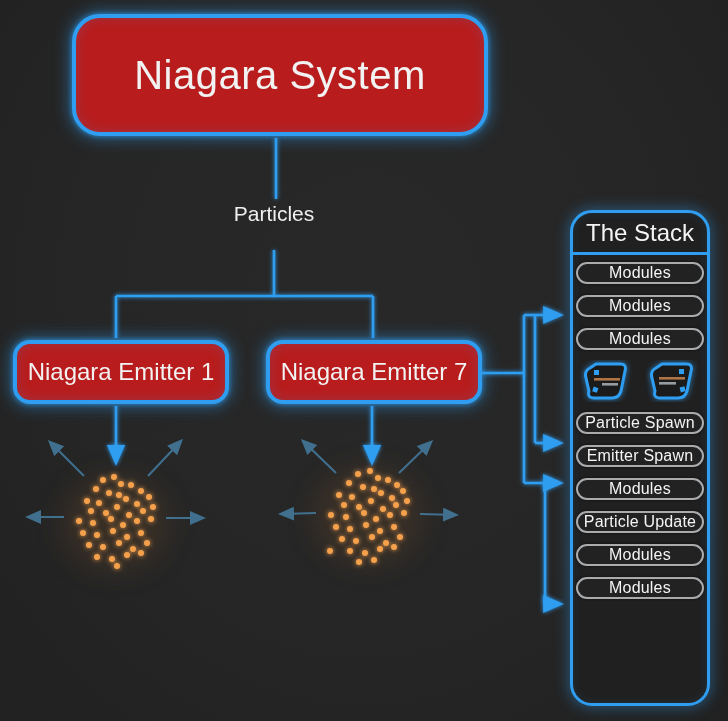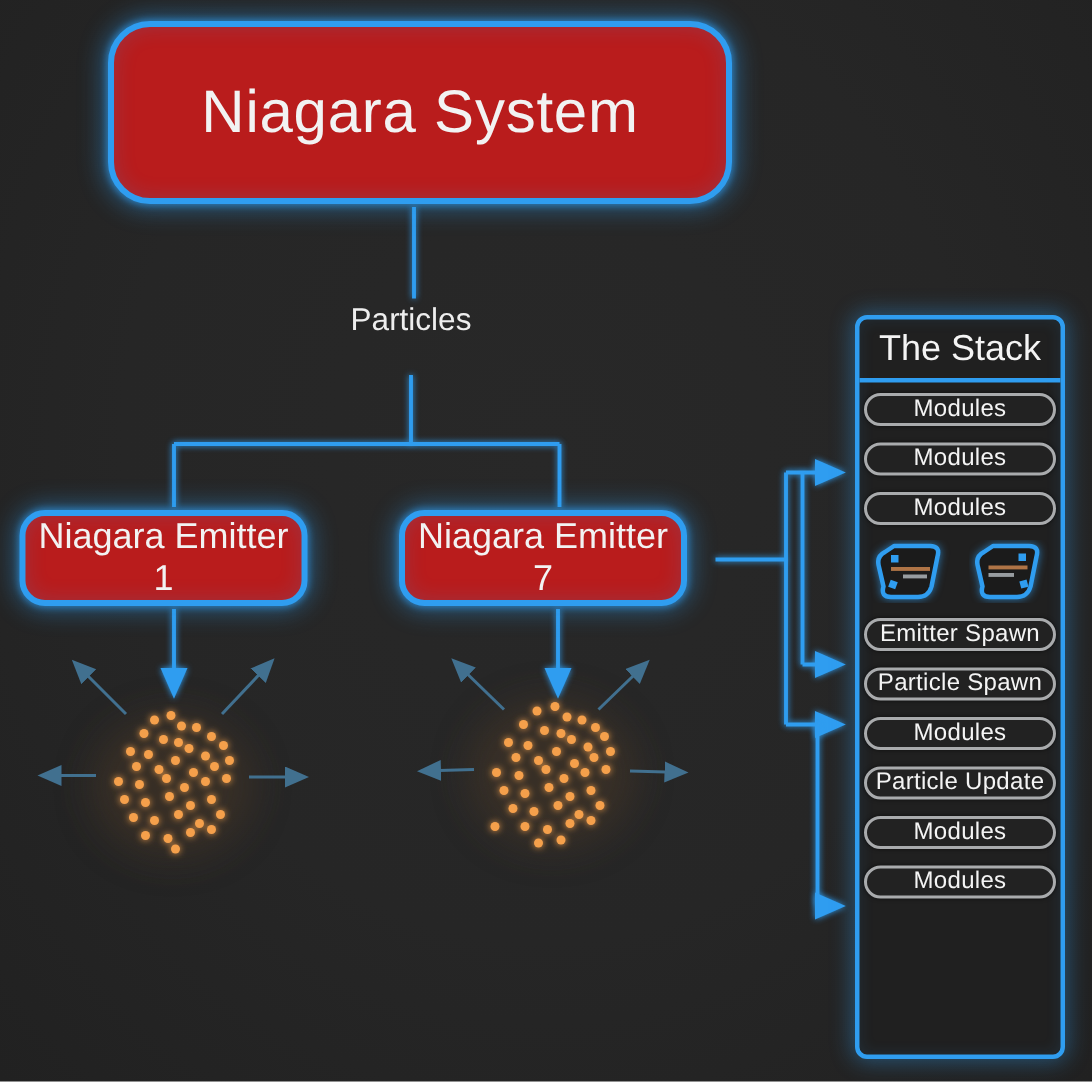--- a/index.html
+++ b/index.html
@@ -12,31 +12,31 @@
   #diagram-svg{position:absolute;left:0;top:0;z-index:1;}
   .node{
     position:absolute;z-index:2;box-sizing:border-box;
     background:#b91c1c;
     border:4px solid #2f9df0;
     display:flex;align-items:center;justify-content:center;
     box-shadow:0 0 16px 3px rgba(47,157,240,.45), 0 0 4px 1px rgba(47,157,240,.55), inset 0 0 14px rgba(47,157,240,.18);
   }
   .system-box{left:72px;top:14px;width:416px;height:122px;border-radius:28px;}
   .system-box .label{font-size:40px;font-weight:500;letter-spacing:.5px;}
-  .emitter-box{width:192px;height:64px;border-radius:17px;text-align:center;}
+  .emitter-box{width:216px;height:64px;border-radius:17px;}
   .emitter-box .label{font-size:24px;font-weight:400;}
   #emitter-1{left:13px;top:340px;}
   #emitter-2{left:266px;top:340px;}
   .particles-label{
     position:absolute;left:174px;top:202px;width:200px;z-index:2;
     text-align:center;font-size:21px;font-weight:400;color:#eeeeee;
   }
   .stack-panel{
     position:absolute;left:570px;top:210px;width:140px;height:496px;z-index:2;box-sizing:border-box;
-    background:#202020;border:3px solid #2f9df0;border-radius:8px;
+    background:#202020;border:3px solid #2f9df0;border-radius:22px;
     box-shadow:0 0 14px 2px rgba(47,157,240,.4), inset 0 0 10px rgba(47,157,240,.12);
     display:flex;flex-direction:column;
   }
   .stack-header{
     height:39px;display:flex;align-items:center;justify-content:center;
     font-size:24px;font-weight:400;color:#f4f4f4;
     border-bottom:3px solid #2f9df0;flex:0 0 auto;
   }
   .stack-body{flex:1;display:flex;flex-direction:column;align-items:center;padding-top:7px;gap:11px;}
   .stack-pill{
@@ -221,20 +221,20 @@
         <rect x="22" y="23" width="16" height="2.6" fill="#b6bdc2" opacity=".8"></rect>
       </svg>
       <svg class="hex-icon" viewBox="0 0 54 42">
         <path d="M16,4 L40,4 Q47,4 45,11 L41,31 Q39,38 32,38 L14,38 Q7,38 9,31 L6,18 Q4,11 10,8 Z" fill="#1b1b1b" stroke="#2f9df0" stroke-width="3" stroke-linejoin="round" style="filter:drop-shadow(0 0 3px rgba(47,157,240,.7));"></path>
         <rect x="33" y="9" width="5" height="5" fill="#2f9df0"></rect>
         <rect x="34" y="27" width="5" height="5" fill="#2f9df0" transform="rotate(-15 36 29)"></rect>
         <rect x="13" y="17" width="26" height="2.6" fill="#c9844d" opacity=".85"></rect>
         <rect x="13" y="22" width="17" height="2.6" fill="#b6bdc2" opacity=".8"></rect>
       </svg>
     </div>
+    <div class="stack-pill">Particle Spawn</div>
     <div class="stack-pill">Emitter Spawn</div>
-    <div class="stack-pill">Particle Spawn</div>
     <div class="stack-pill">Modules</div>
     <div class="stack-pill">Particle Update</div>
     <div class="stack-pill">Modules</div>
     <div class="stack-pill">Modules</div>
   </div>
 </div>
 
 </body></html>

